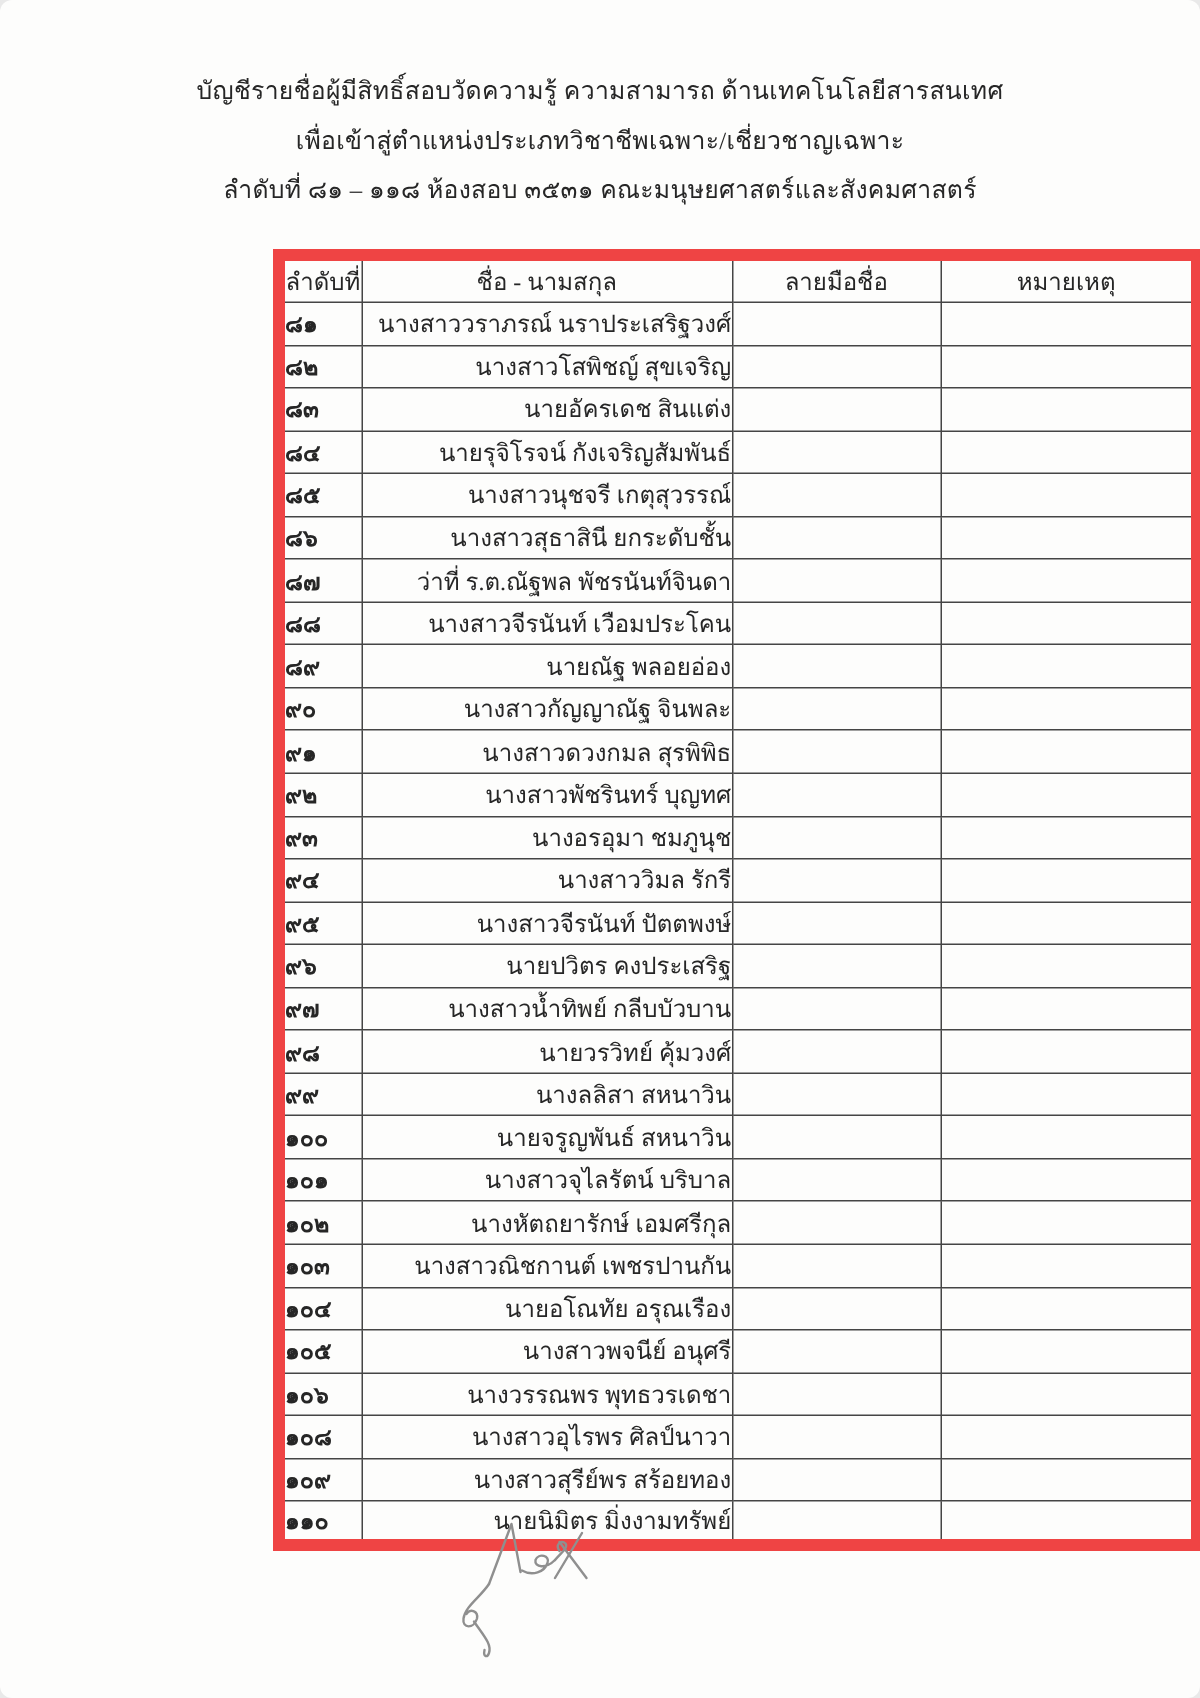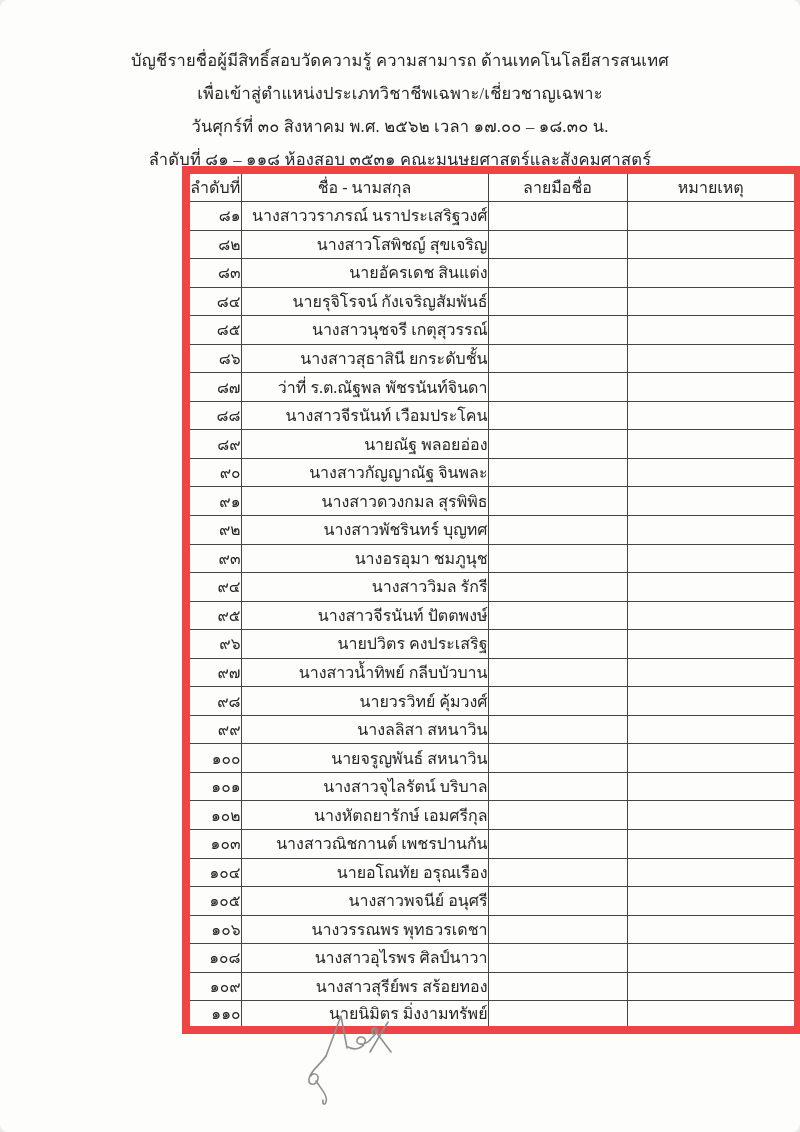--- a/index.html
+++ b/index.html
@@ -48,21 +48,21 @@
     white-space: nowrap;
   }
   table.roster { border: 8px solid #ef4444; margin-left: 36px; }
   table.roster thead th {
     height: 27px;
     font-weight: 400;
     text-align: center;
     font-size: 16px;
   }
   table.roster tbody tr { height: 28.55px; }
-  td.c-no   { text-align: right; font-size: 15.5px; }
+  td.c-no   { text-align: left; font-size: 15.5px; font-weight: bold; }
   td.c-name { text-align: right; padding-left: 7px; }
   .col-no     { width: 55px;  }
   .col-name   { width: 247px; }
   .col-sign   { width: 139px; }
   .col-remark { width: 171px; }
   .scribble {
     position: absolute;
     left: 300px;
     top: 995px;
     width: 170px;
@@ -78,21 +78,20 @@
   }
 </style>
 </head>
 <body>
 
 <div class="page">
 
   <div class="title-block">
     <div class="title-line">บัญชีรายชื่อผู้มีสิทธิ์สอบวัดความรู้ ความสามารถ ด้านเทคโนโลยีสารสนเทศ</div>
     <div class="title-line">เพื่อเข้าสู่ตำแหน่งประเภทวิชาชีพเฉพาะ/เชี่ยวชาญเฉพาะ</div>
-    <div class="title-line">วันศุกร์ที่ ๓๐ สิงหาคม พ.ศ. ๒๕๖๒ เวลา ๑๗.๐๐ – ๑๘.๓๐ น.</div>
     <div class="title-line">ลำดับที่ ๘๑ – ๑๑๘ ห้องสอบ ๓๕๓๑ คณะมนุษยศาสตร์และสังคมศาสตร์</div>
   </div>
 
   <table class="roster">
     <colgroup>
       <col class="col-no">
         <col class="col-name">
         <col class="col-sign">
         <col class="col-remark">
     </colgroup>

